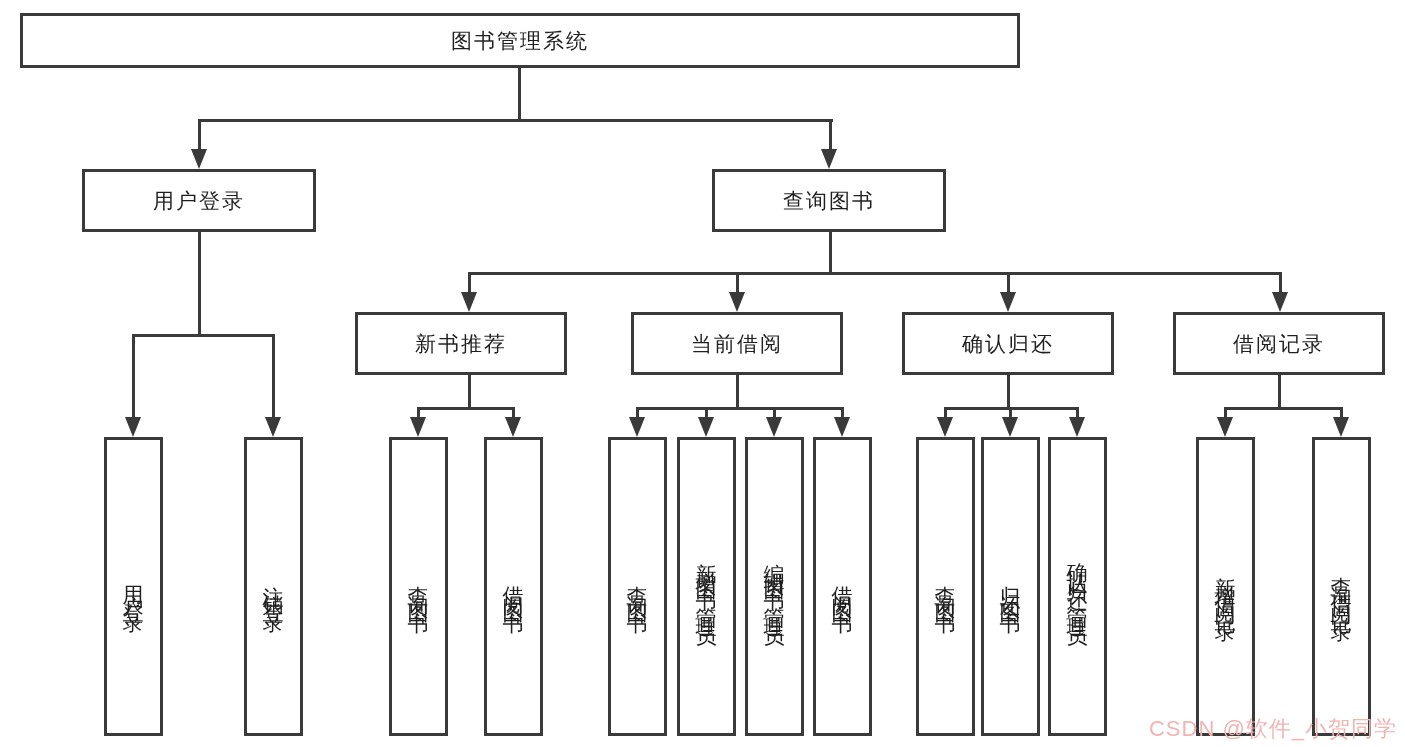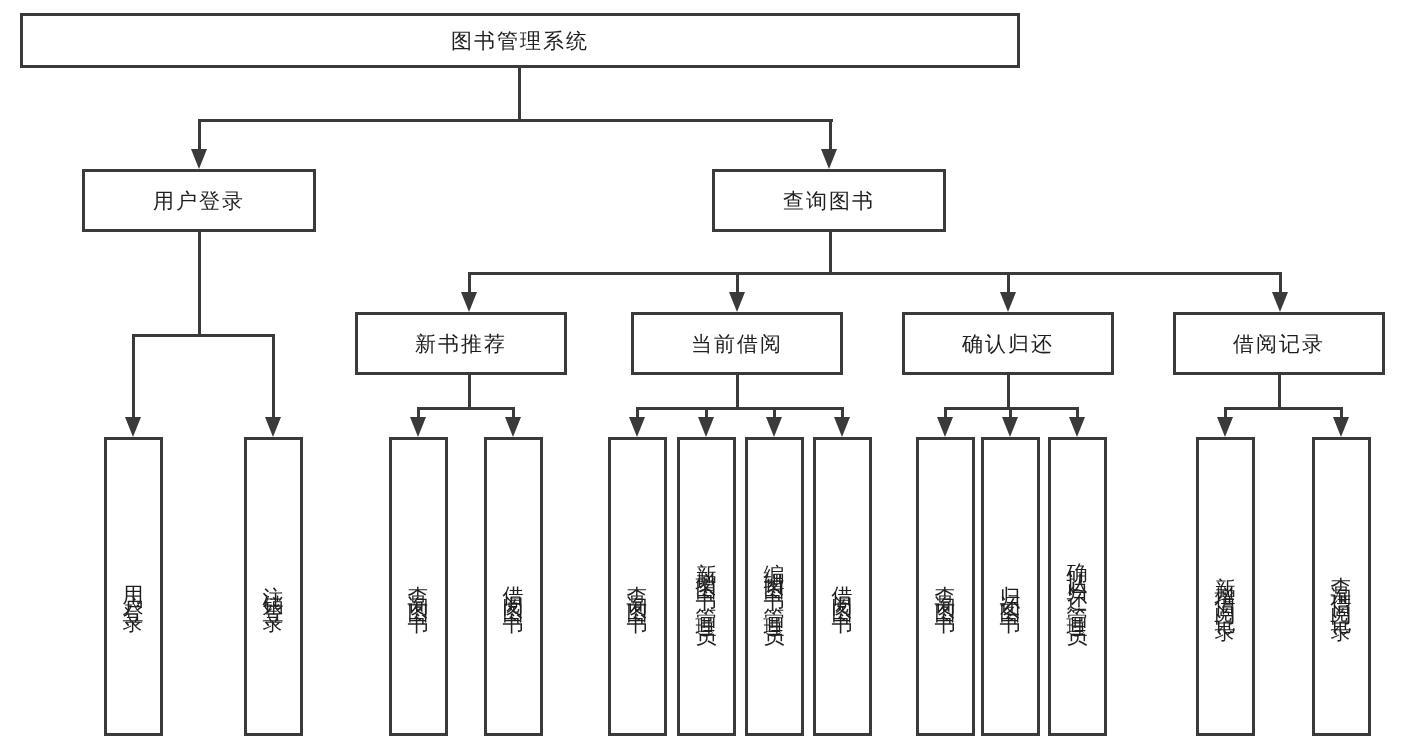--- a/index.html
+++ b/index.html
@@ -192,14 +192,15 @@
     <span>确认归还（管理员）</span>
   </div>
 
   <div class="box v-label" style="left:1196px;top:437px;width:59px;height:299px">
     <span>新增借阅记录</span>
   </div>
   <div class="box v-label" style="left:1312px;top:437px;width:59px;height:299px">
     <span>查询借阅记录</span>
   </div>
 
+  <div class="watermark">CSDN @软件_小贺同学</div>
 
 </div>
 
 </body></html>

